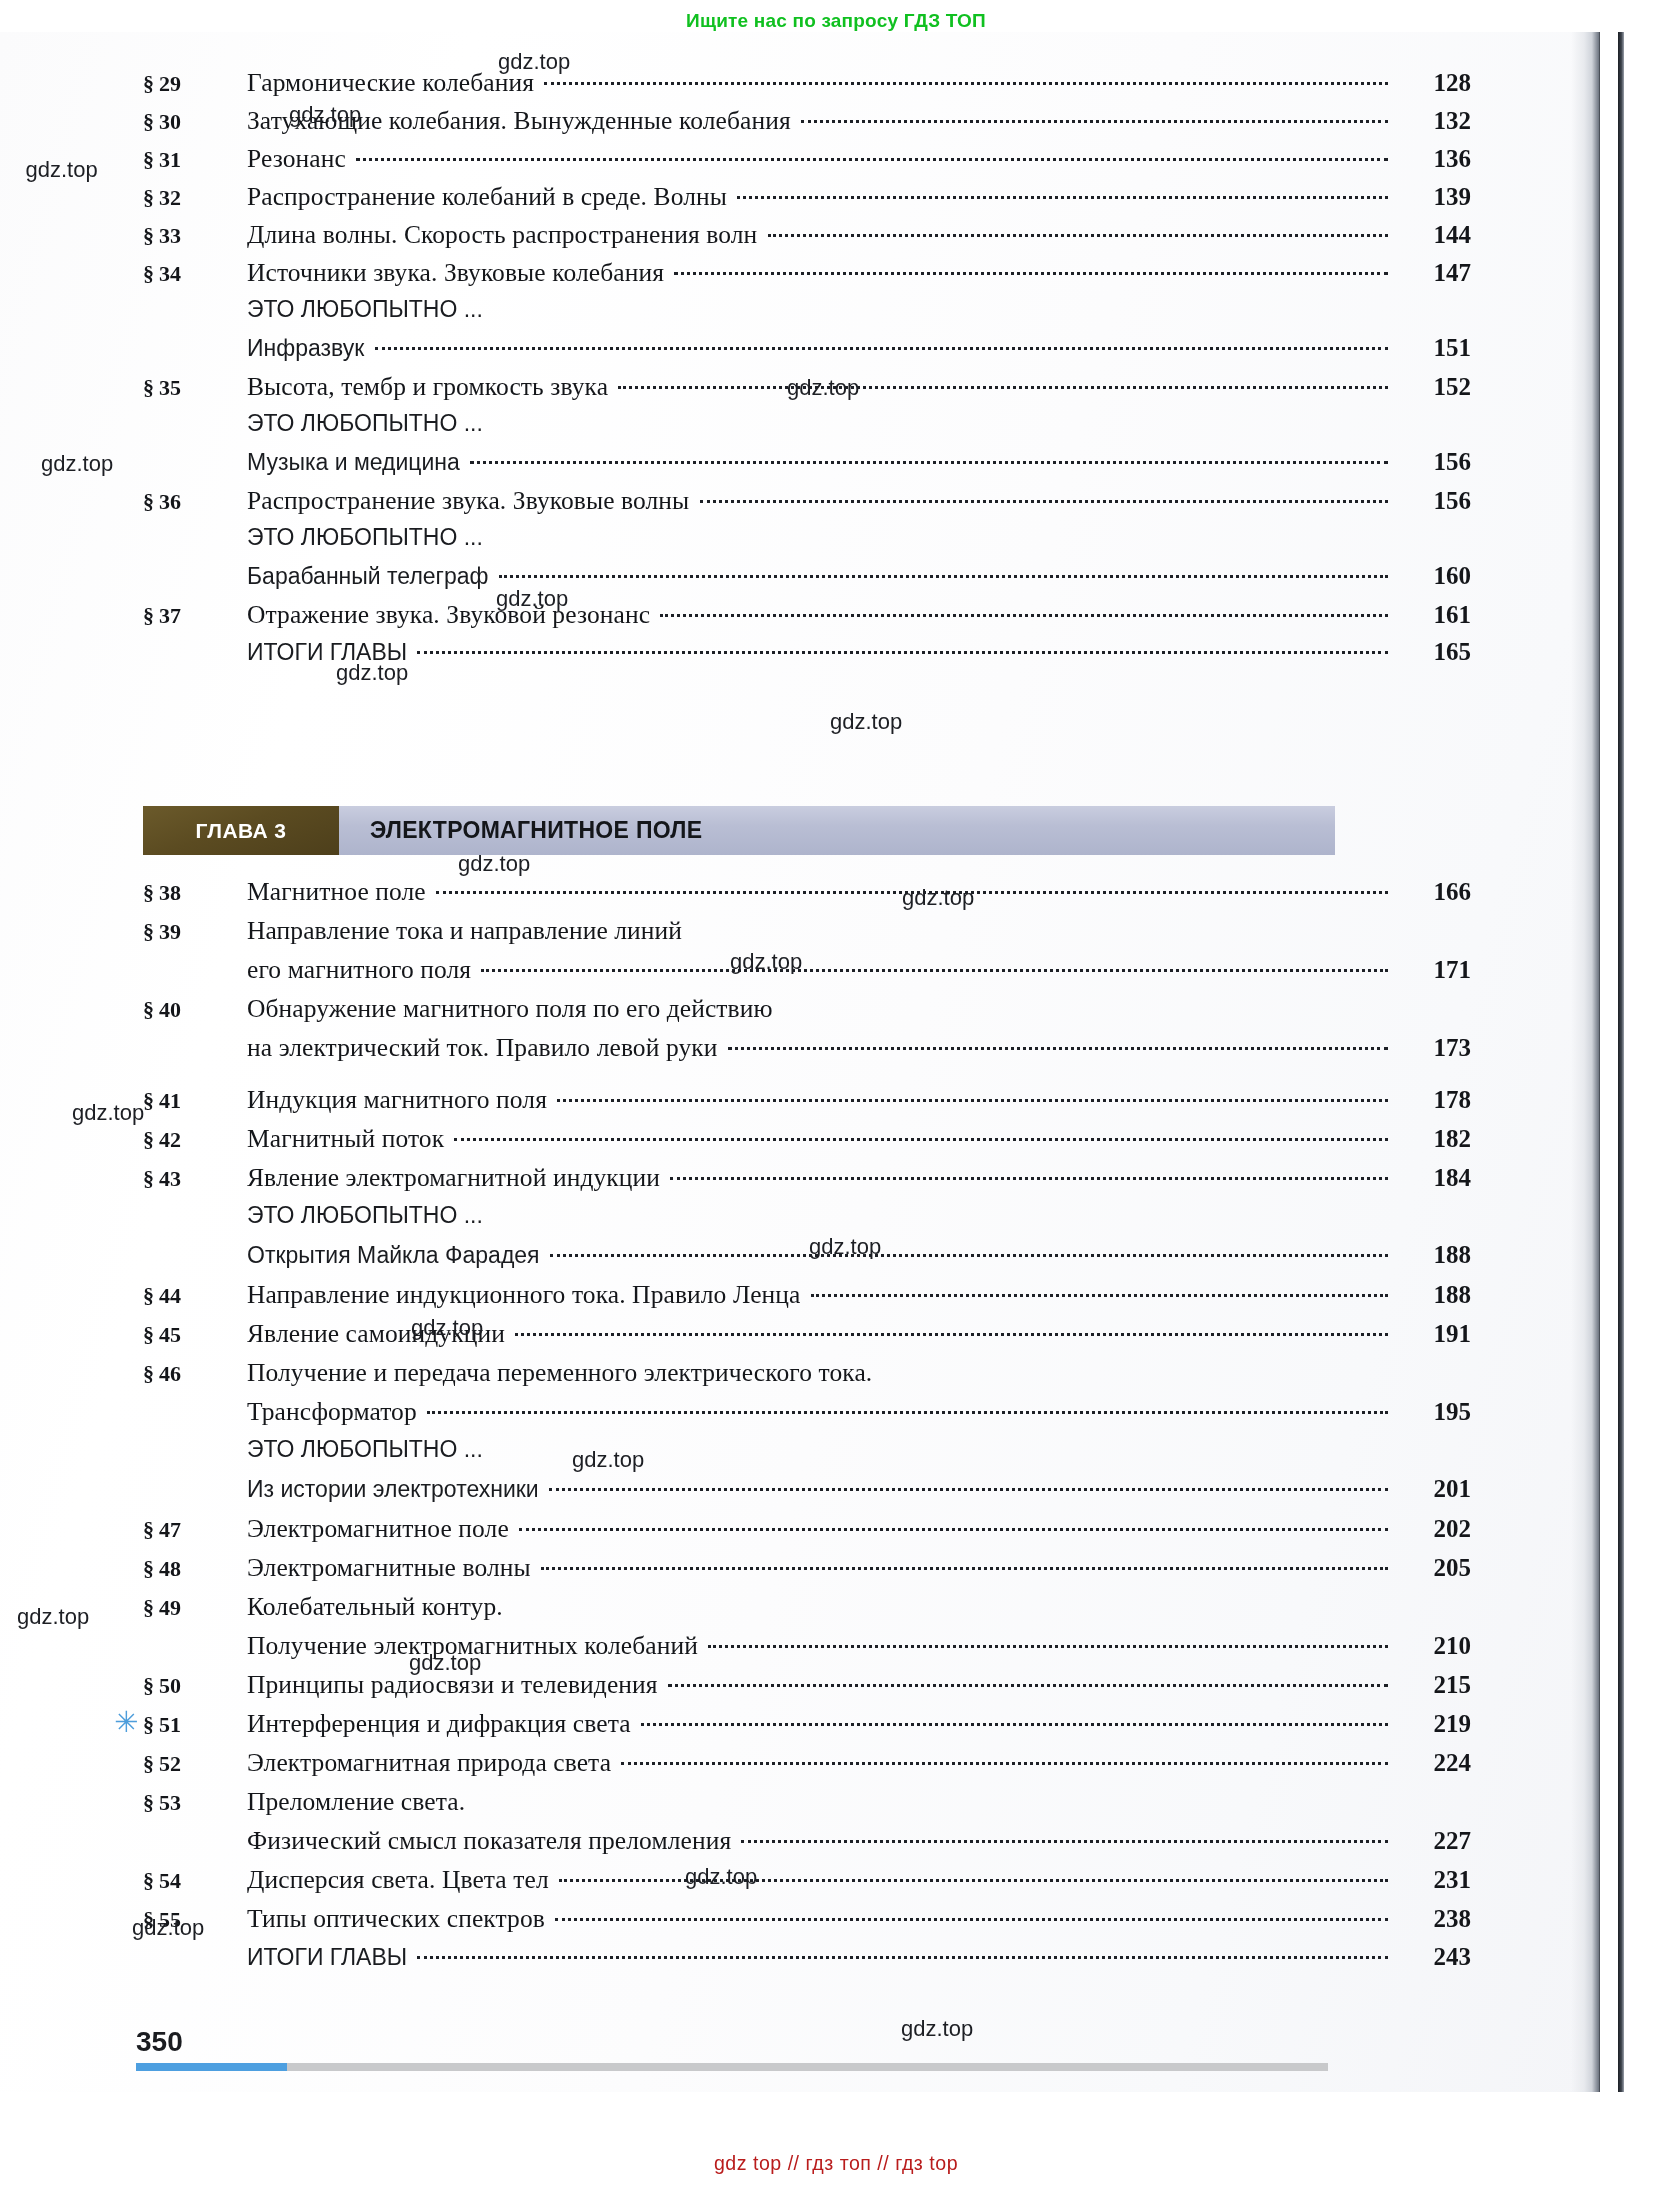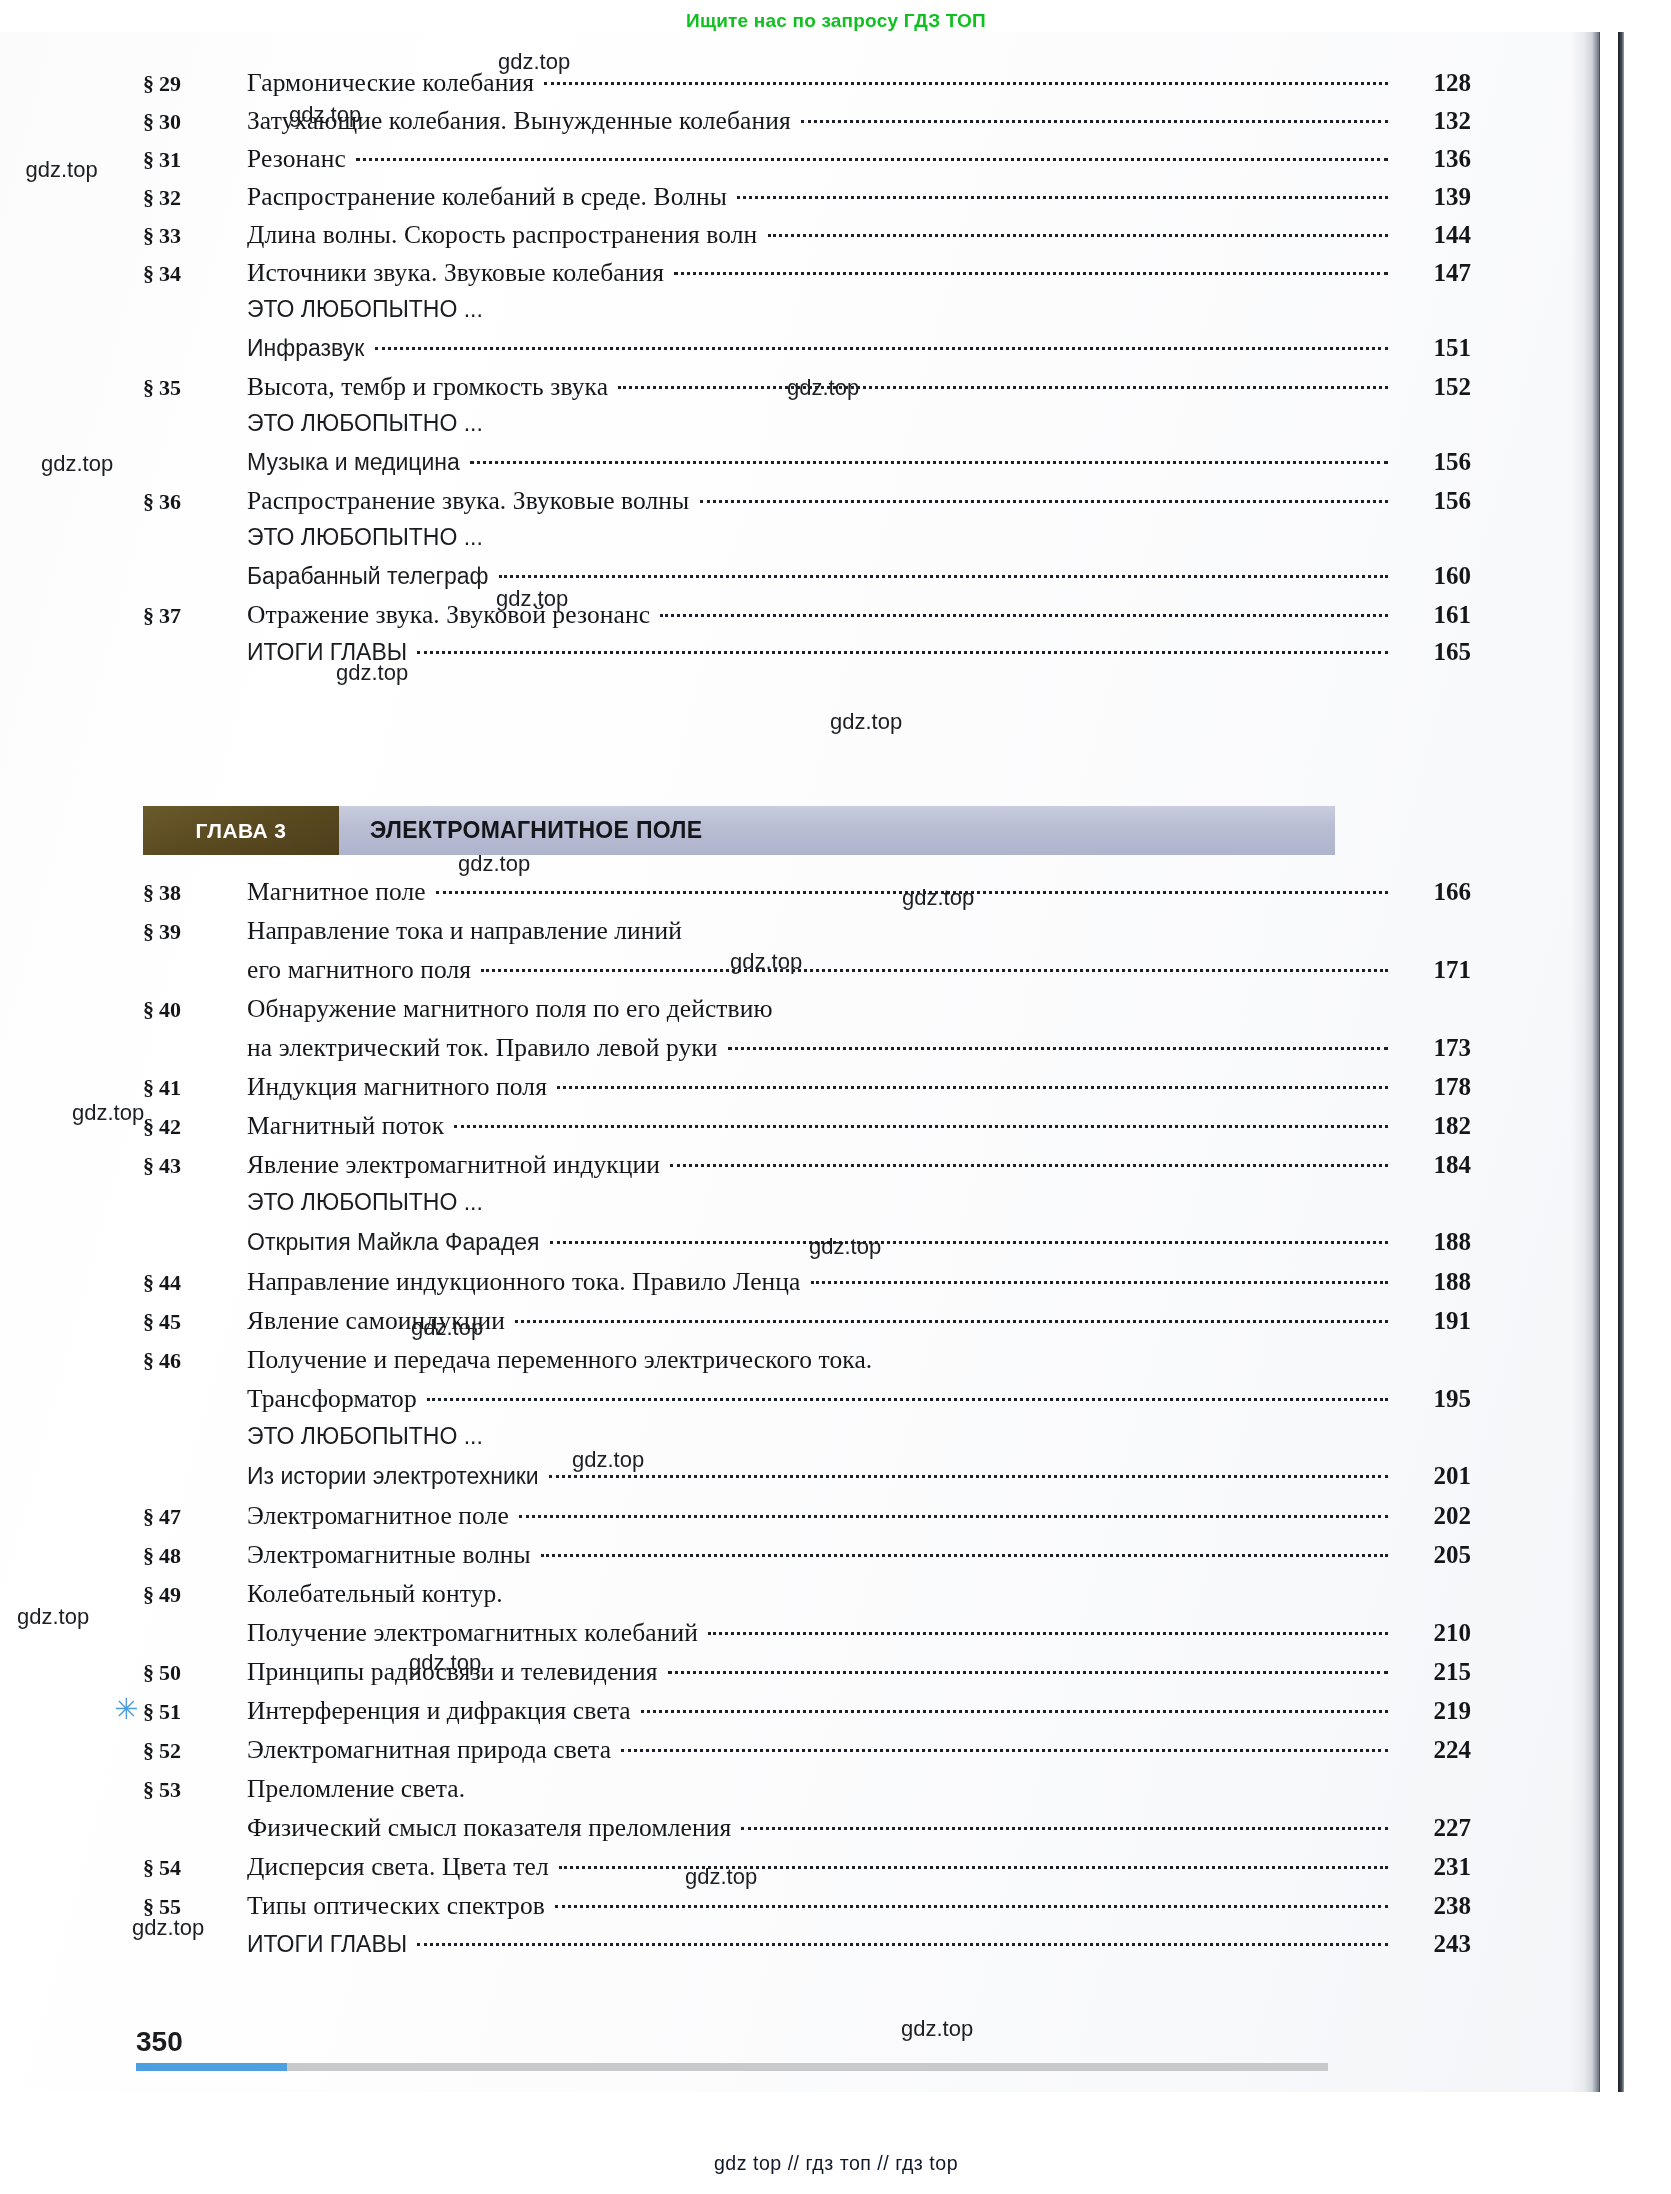--- a/index.html
+++ b/index.html
@@ -125,21 +125,21 @@
   }
   .pagefoot .bar>i{
     position:absolute;left:0;top:0;height:7.7px;width:151px;background:#4d9fe0;display:block;
   }
 
   
   .brand{
     position:absolute;left:0;top:2152px;width:1672px;
     text-align:center;
     font-family:"Liberation Sans", sans-serif;
-    font-size:19.6px;color:#0f172a;letter-spacing:0.5px;
+    font-size:19.6px;color:#b91c1c;letter-spacing:0.5px;
   }
 
   
   .wm{
     position:absolute;
     font-family:"Liberation Sans", sans-serif;
     color:#1d1f24;
     font-size:22px;
     white-space:nowrap;
     pointer-events:none;
@@ -284,21 +284,21 @@
       <span class="ttl">Обнаружение магнитного поля по его действию</span>
       <span class="leader none"></span>
       <span class="pg empty"></span>
     </div>
     <div class="row cont" style="height: 39px;">
       <span class="sec"></span>
       <span class="ttl">на электрический ток. Правило левой руки</span>
       <span class="leader"></span>
       <span class="pg">173</span>
     </div>
-    <div class="row" style="height: 39px;">
+    <div class="row" style="height: 39px; margin-top: 13px;">
       <span class="sec">§ 41</span>
       <span class="ttl">Индукция магнитного поля</span>
       <span class="leader"></span>
       <span class="pg">178</span>
     </div>
     <div class="row" style="height: 39px;">
       <span class="sec">§ 42</span>
       <span class="ttl">Магнитный поток</span>
       <span class="leader"></span>
       <span class="pg">182</span>

